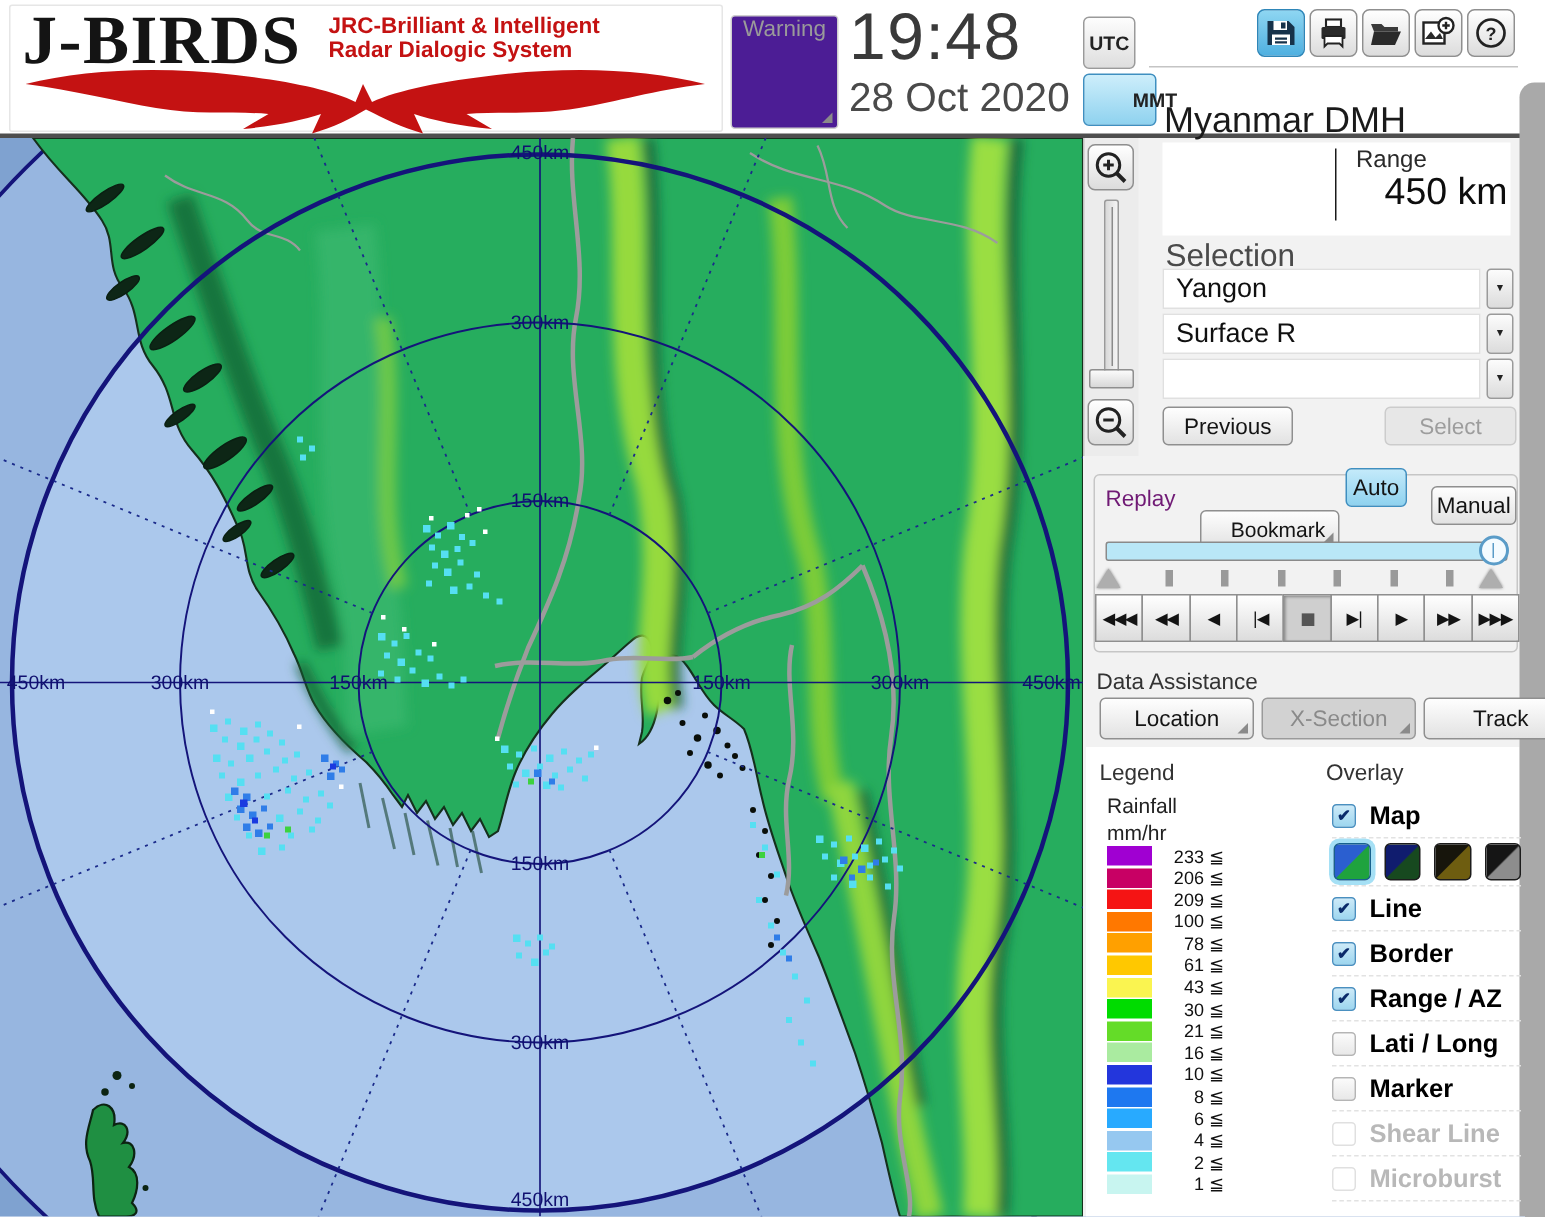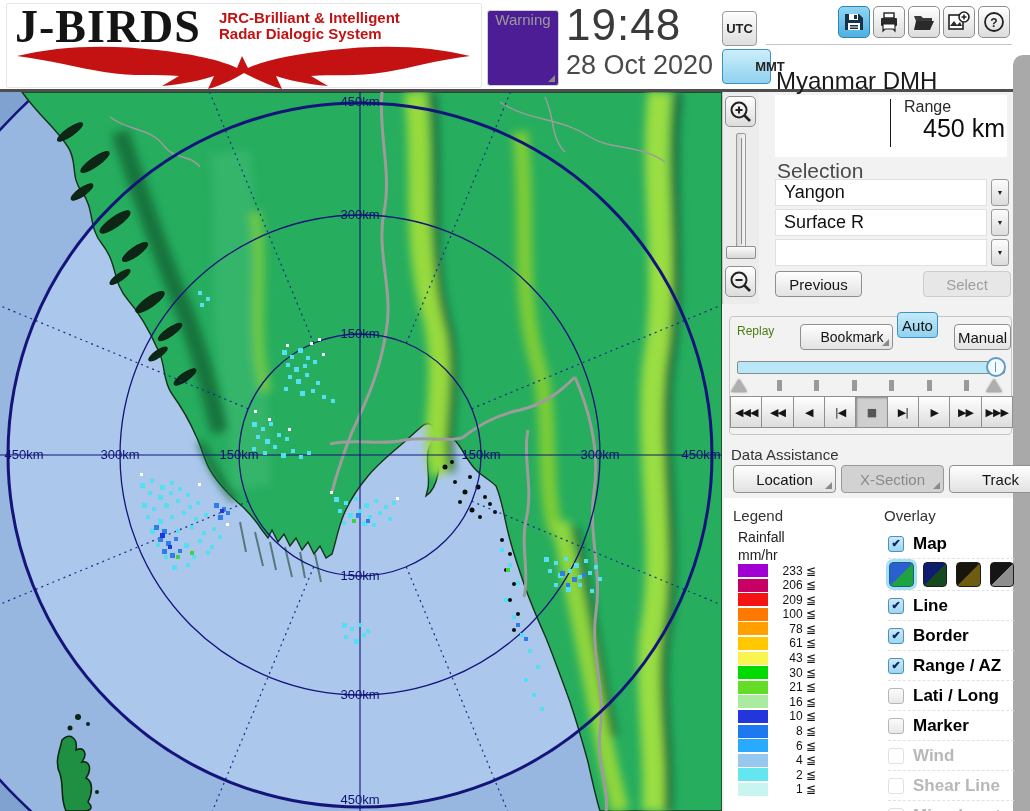--- a/index.html
+++ b/index.html
@@ -59,22 +59,22 @@
   .sel-arrow{position:absolute;right:0;top:0;width:18px;height:27px;border:1px solid #9a9a9a;border-radius:3px;
              box-sizing:border-box;background:linear-gradient(#fcfcfc,#dcdcdc);
              display:flex;align-items:center;justify-content:center;font-size:7px;color:#222;}
   .cmd-btn{height:26px;border:1px solid #8f8f8f;border-radius:4px;box-sizing:border-box;font-size:15px;color:#141414;
            background:linear-gradient(#fefefe,#e2e2e2);display:flex;align-items:center;justify-content:center;}
   #previous-btn{left:775px;top:271px;width:87px;}
   #select-btn{left:923px;top:271px;width:88px;background:#e7e7e7;border-color:#cccccc;color:#9d9d9d;}
 
   
   #replay-box{left:729px;top:316px;width:283px;height:119px;border:1px solid #c6c6c6;border-radius:4px;box-sizing:border-box;}
-  #replay-label{left:737px;top:324px;font-size:12px;color:#4d7c0f;}
-  #bookmark-btn{left:800px;top:324px;width:93px;font-size:14px;padding-left:11px;}
+  #replay-label{left:737px;top:324px;font-size:15px;color:#701a75;}
+  #bookmark-btn{left:800px;top:340px;width:93px;font-size:14px;padding-left:11px;}
   #auto-btn{left:897px;top:312px;width:41px;background:linear-gradient(#c4eafa,#8fd2ef);border:1px solid #3f8fc0;}
   #manual-btn{left:954px;top:324px;width:57px;}
   #replay-track{left:737px;top:361px;width:268px;height:13px;background:#b9e7f7;border:1px solid #8a8a8a;border-radius:2px;box-sizing:border-box;}
   #replay-handle{left:986px;top:357px;width:20px;height:20px;border-radius:50%;background:#f4fbff;
                  border:2px solid #5a9cc8;box-sizing:border-box;}
   #replay-handle::after{content:"";position:absolute;left:7px;top:3px;bottom:3px;width:1px;background:#5a9cc8;}
   .tick{position:absolute;top:380px;width:5px;height:11px;background:#9a9a9a;}
   .tri{position:absolute;top:379px;width:0;height:0;border-left:8px solid transparent;border-right:8px solid transparent;
        border-bottom:13px solid #aeaeae;filter:drop-shadow(0 0 1px #777);}
   #playback{left:730px;top:396px;width:282px;height:32px;display:flex;}
@@ -501,23 +501,19 @@
     <div class="ov-row">
       <span class="ov-cb"></span>
       <span class="ov-lab">Lati / Long</span>
     </div>
     <div class="ov-row">
       <span class="ov-cb"></span>
       <span class="ov-lab">Marker</span>
     </div>
     <div class="ov-row disabled">
       <span class="ov-cb"></span>
-      <span class="ov-lab">Wind</span>
-    </div>
-    <div class="ov-row disabled">
-      <span class="ov-cb"></span>
       <span class="ov-lab">Shear Line</span>
     </div>
     <div class="ov-row disabled">
       <span class="ov-cb"></span>
       <span class="ov-lab">Microburst</span>
     </div>
   </div>
 
 </body></html>

